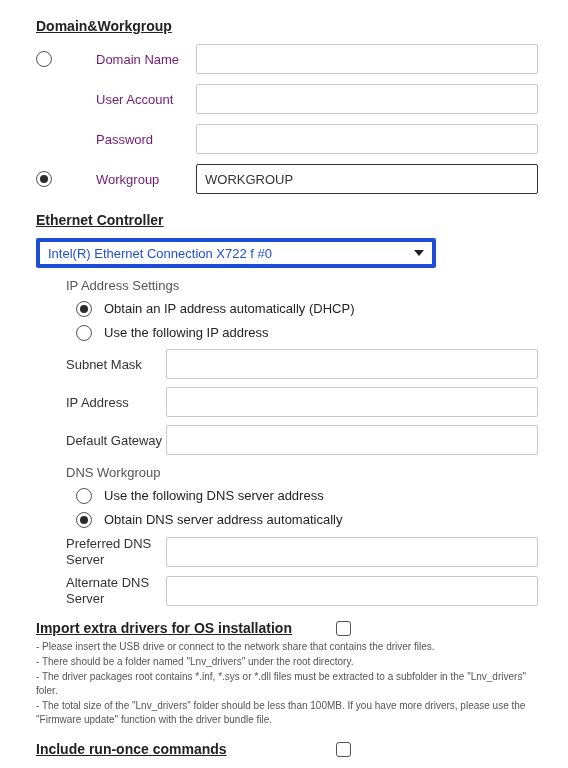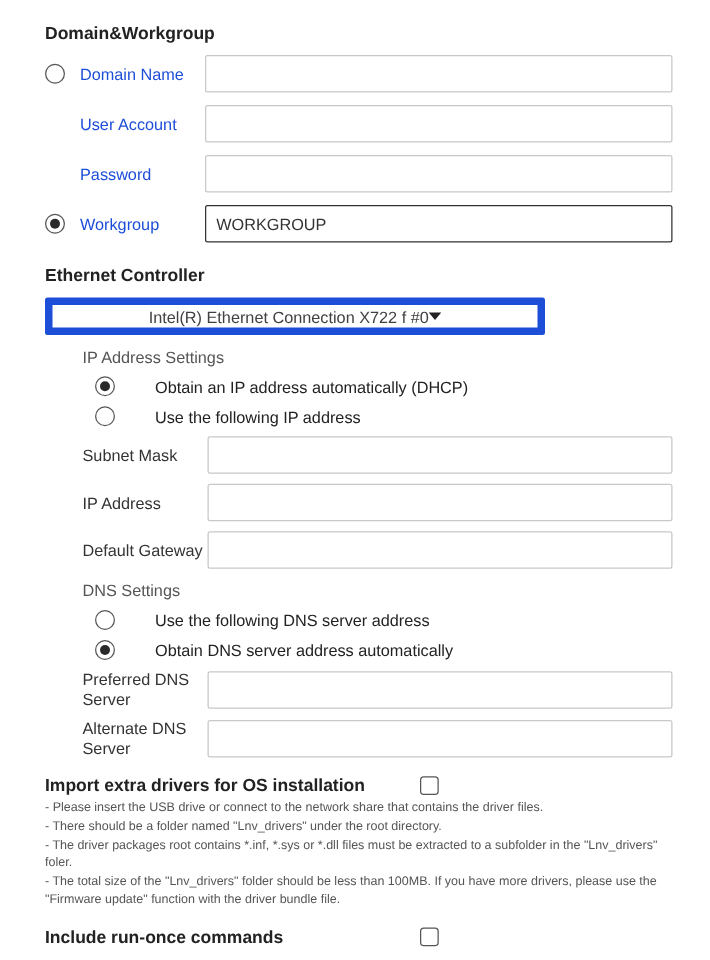--- a/index.html
+++ b/index.html
@@ -12,20 +12,21 @@
     background: #fff;
     width: 568px;
   }
   .page {
     padding: 12px 30px 20px 36px;
   }
   .section-title {
     font-weight: bold;
     font-size: 14px;
     margin: 6px 0 10px 0;
+    text-decoration: underline;
   }
   .field-row {
     display: flex;
     align-items: center;
     margin-bottom: 10px;
   }
   .radio {
     width: 16px;
     height: 16px;
     border: 1.5px solid #555;
@@ -46,46 +47,47 @@
   }
   .checkbox {
     width: 15px;
     height: 15px;
     border: 1.5px solid #555;
     border-radius: 3px;
     display: inline-block;
   }
   .label {
     flex: 0 0 100px;
-    color: #1d4ed8;
+    color: #701a75;
+    margin-left: 32px;
   }
   .text-input {
     flex: 1;
     height: 30px;
     border: 1px solid #c8c8c8;
     border-radius: 2px;
     padding: 4px 8px;
     font-size: 13px;
     color: #333;
     background: #fff;
   }
   .text-input.dark-border {
     border-color: #333;
   }
   .select {
     width: 400px;
     height: 30px;
-    border: 6px solid #1d4ed8;
+    border: 4px solid #1d4ed8;
     border-radius: 2px;
     padding: 4px 8px;
     display: flex;
     align-items: center;
-    justify-content: center;
-    font-size: 13px;
-    color: #404040;
+    justify-content: space-between;
+    font-size: 13px;
+    color: #1d4ed8;
     background: #fff;
   }
   .chevron {
     width: 0;
     height: 0;
     border-left: 5px solid transparent;
     border-right: 5px solid transparent;
     border-top: 6px solid #222;
   }
   .sub-section {
@@ -105,23 +107,22 @@
     flex: 0 0 100px;
     color: #333;
   }
   .ip-label-wide {
     flex: 0 0 100px;
     color: #333;
     line-height: 1.2;
   }
   .option-row {
     display: flex;
-    align-items: center;
+    align-items: flex-start;
     margin-bottom: 8px;
-    gap: 20px;
   }
   .option-row .radio { margin-left: 0; }
   .option-label { color: #222; }
   .check-row {
     display: flex;
     align-items: center;
     justify-content: space-between;
     margin-top: 14px;
   }
   .check-row .section-title { margin: 0; }
@@ -195,21 +196,21 @@
     </div>
     <div class="ip-row">
       <span class="ip-label">IP Address</span>
       <input class="text-input" value="" style="">
     </div>
     <div class="ip-row">
       <span class="ip-label">Default Gateway</span>
       <input class="text-input" value="" style="">
     </div>
 
-    <div class="sub-heading">DNS Settings</div>
+    <div class="sub-heading">DNS Workgroup</div>
 
     <div class="option-row" style="margin-left:10px">
       <span class="radio"></span>
       <span class="option-label">Use the following DNS server address</span>
     </div>
     <div class="option-row" style="margin-left:10px">
       <span class="radio selected"></span>
       <span class="option-label">Obtain DNS server address automatically</span>
     </div>
 

